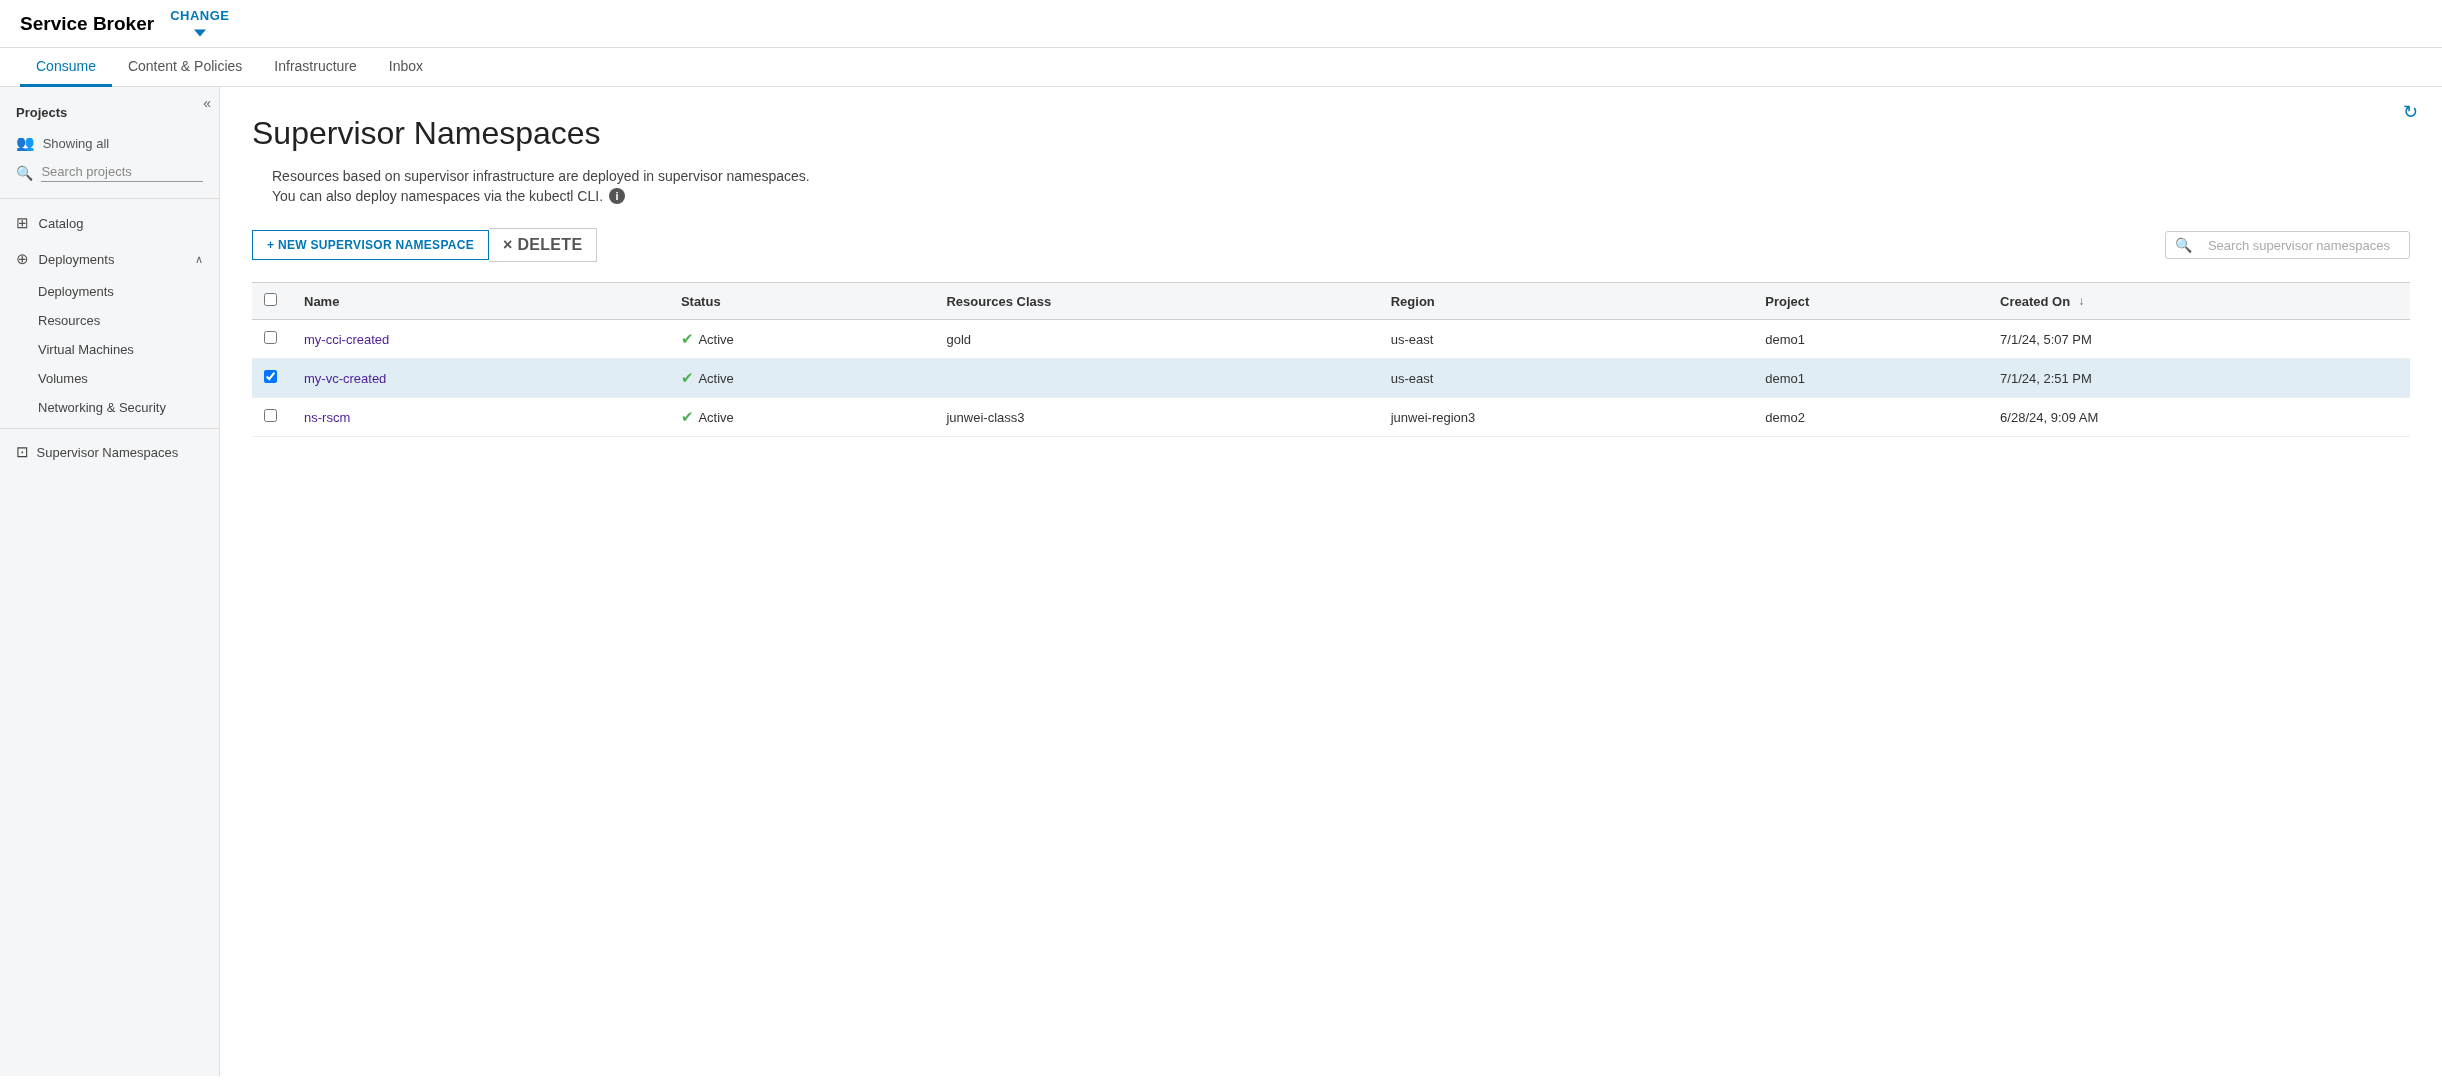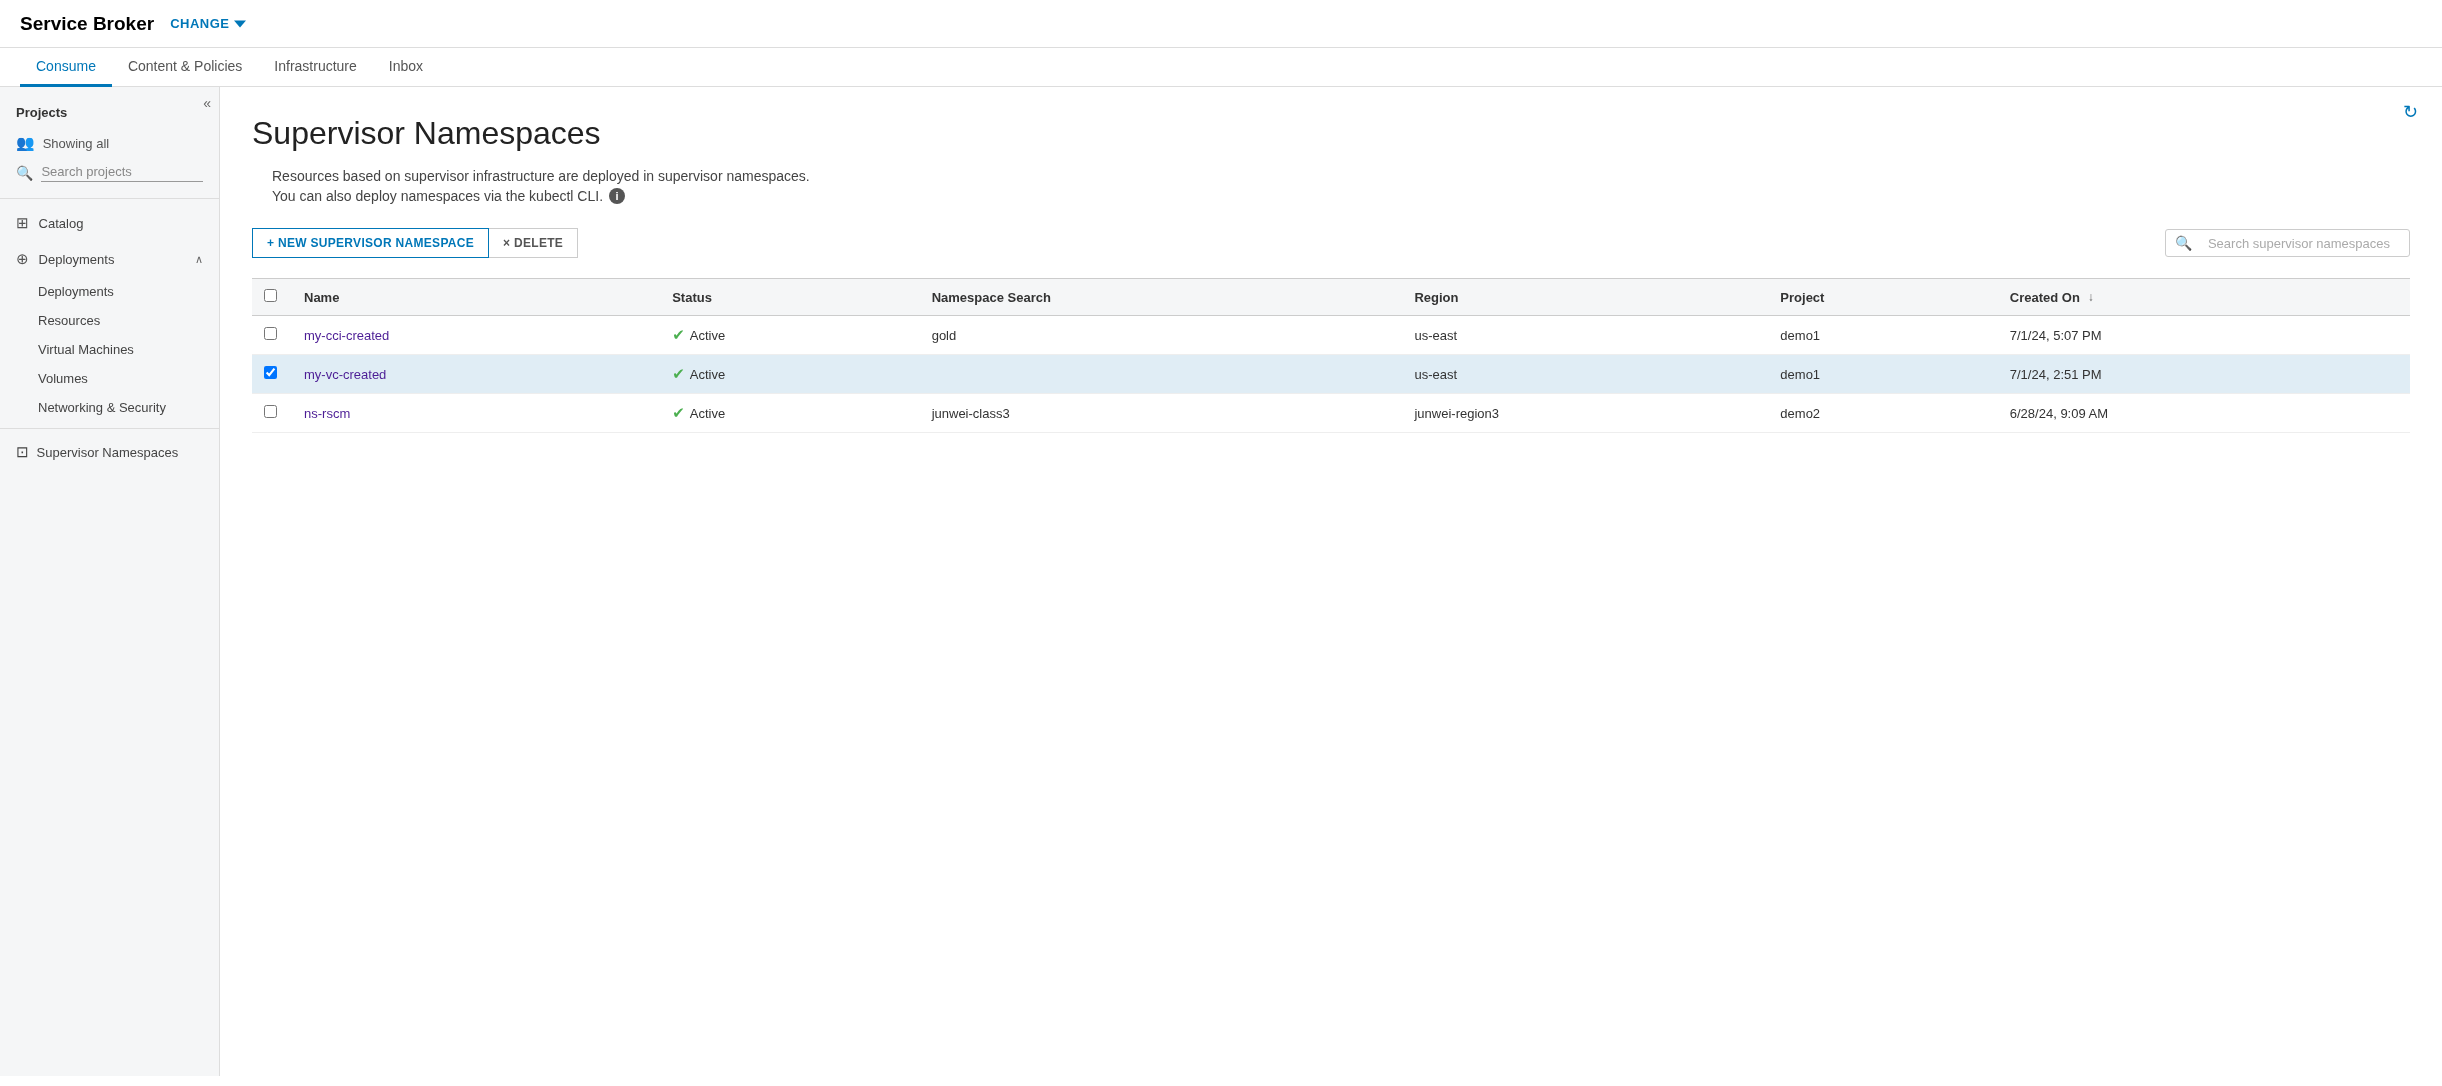--- a/index.html
+++ b/index.html
@@ -22,20 +22,21 @@
     }
     .top-bar-change {
       display: flex;
       align-items: center;
       color: #0077b8;
       font-size: 13px;
       font-weight: 600;
       cursor: pointer;
       gap: 4px;
       letter-spacing: 0.5px;
+      flex-direction: column;
     }
     .top-bar-change svg { width: 12px; height: 12px; fill: #0077b8; }
 
     
     .nav-tabs {
       display: flex;
       align-items: flex-end;
       border-bottom: 1px solid #ddd;
       background: #fff;
       padding: 0 20px;
@@ -218,21 +219,21 @@
     }
     .btn-delete {
       display: flex;
       align-items: center;
       gap: 6px;
       border: 1px solid #ccc;
       border-left: none;
       background: #fff;
       color: #555;
       padding: 7px 14px;
-      font-size: 12px;
+      font-size: 16px;
       font-weight: 600;
       cursor: pointer;
       letter-spacing: 0.3px;
     }
     .search-ns {
       margin-left: auto;
       display: flex;
       align-items: center;
       gap: 6px;
       border: 1px solid #ccc;
@@ -387,21 +388,21 @@
     </div>
 
     <table class="ns-table">
       <thead>
         <tr>
           <th class="checkbox-cell">
             <input type="checkbox" style="">
           </th>
           <th>Name</th>
           <th>Status</th>
-          <th>Namespace Search</th>
+          <th>Resources Class</th>
           <th>Region</th>
           <th>Project</th>
           <th>
             <div class="th-created">
               <span>Created On</span>
               <span class="sort-icon">↓</span>
             </div>
           </th>
         </tr>
       </thead>

